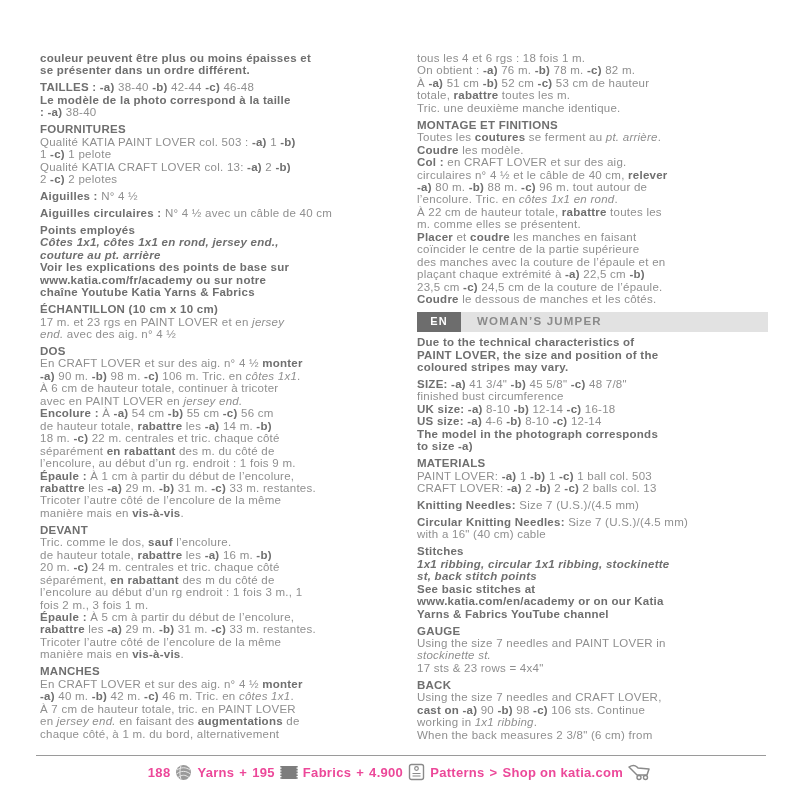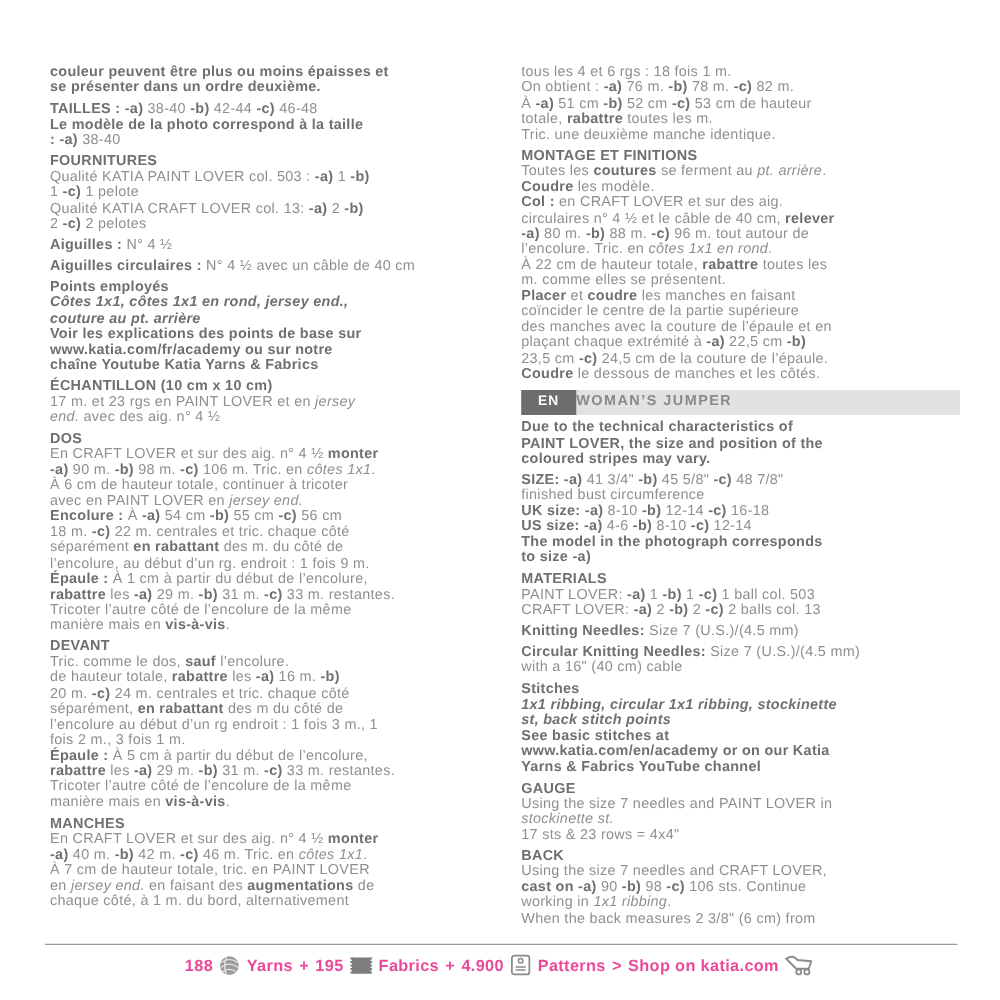--- a/index.html
+++ b/index.html
@@ -43,20 +43,21 @@
     font-size: 11px;
     letter-spacing: 1px;
     display: flex;
     align-items: center;
     justify-content: center;
     width: 44px;
   }
   .banner-label {
     display: flex;
     align-items: center;
+    padding-left: 16px;
     font-weight: bold;
     font-size: 11.5px;
     letter-spacing: 1.2px;
     color: #8a8a8a;
   }
   .footer-divider {
     position: absolute;
     left: 36px; right: 34px;
     top: 755px;
     border-top: 1px solid #9a9a9a;
@@ -78,21 +79,21 @@
   .footer svg { display: block; }
 </style>
 </head>
 <body>
 
 <div class="page">
 
   <div class="columns">
     <div class="col" id="col-left">
         <div class="line"><span class="b">couleur peuvent être plus ou moins épaisses et</span></div>
-        <div class="line"><span class="b">se présenter dans un ordre deuxième.</span></div>
+        <div class="line"><span class="b">se présenter dans un ordre différent.</span></div>
         <div class="line mt"><span class="b">TAILLES : </span><span class="b">-a)</span><span> 38-40 </span><span class="b">-b)</span><span> 42-44 </span><span class="b">-c)</span><span> 46-48</span></div>
         <div class="line"><span class="b">Le modèle de la photo correspond à la taille</span></div>
         <div class="line"><span class="b">: </span><span class="b">-a)</span><span> 38-40</span></div>
         <div class="line mt h"><span class="b">FOURNITURES</span></div>
         <div class="line"><span>Qualité KATIA PAINT LOVER col. 503 : </span><span class="b">-a)</span><span> 1 </span><span class="b">-b)</span></div>
         <div class="line"><span>1 </span><span class="b">-c)</span><span> 1 pelote</span></div>
         <div class="line"><span>Qualité KATIA CRAFT LOVER col. 13: </span><span class="b">-a)</span><span> 2 </span><span class="b">-b)</span></div>
         <div class="line"><span>2 </span><span class="b">-c)</span><span> 2 pelotes</span></div>
         <div class="line mt"><span class="b">Aiguilles : </span><span>N° 4 ½</span></div>
         <div class="line mt"><span class="b">Aiguilles circulaires : </span><span>N° 4 ½ avec un câble de 40 cm</span></div>
@@ -104,20 +105,21 @@
         <div class="line"><span class="b">chaîne Youtube Katia Yarns &amp; Fabrics</span></div>
         <div class="line mt h"><span class="b">ÉCHANTILLON (10 cm x 10 cm)</span></div>
         <div class="line"><span>17 m. et 23 rgs en PAINT LOVER et en </span><span class="i">jersey</span></div>
         <div class="line"><span class="i">end.</span><span> avec des aig. n° 4 ½</span></div>
         <div class="line mt h"><span class="b">DOS</span></div>
         <div class="line"><span>En CRAFT LOVER et sur des aig. n° 4 ½ </span><span class="b">monter</span></div>
         <div class="line"><span class="b">-a)</span><span> 90 m. </span><span class="b">-b)</span><span> 98 m. </span><span class="b">-c)</span><span> 106 m. Tric. en </span><span class="i">côtes 1x1</span><span>.</span></div>
         <div class="line"><span>À 6 cm de hauteur totale, continuer à tricoter</span></div>
         <div class="line"><span>avec en PAINT LOVER en </span><span class="i">jersey end.</span></div>
         <div class="line"><span class="b">Encolure : </span><span>À </span><span class="b">-a)</span><span> 54 cm </span><span class="b">-b)</span><span> 55 cm </span><span class="b">-c)</span><span> 56 cm</span></div>
+        <div class="line"><span>de hauteur totale, </span><span class="b">rabattre</span><span> les </span><span class="b">-a)</span><span> 14 m. </span><span class="b">-b)</span></div>
         <div class="line"><span>18 m. </span><span class="b">-c)</span><span> 22 m. centrales et tric. chaque côté</span></div>
         <div class="line"><span>séparément </span><span class="b">en rabattant</span><span> des m. du côté de</span></div>
         <div class="line"><span>l’encolure, au début d’un rg. endroit : 1 fois 9 m.</span></div>
         <div class="line"><span class="b">Épaule : </span><span>À 1 cm à partir du début de l’encolure,</span></div>
         <div class="line"><span class="b">rabattre</span><span> les </span><span class="b">-a)</span><span> 29 m. </span><span class="b">-b)</span><span> 31 m. </span><span class="b">-c)</span><span> 33 m. restantes.</span></div>
         <div class="line"><span>Tricoter l’autre côté de l’encolure de la même</span></div>
         <div class="line"><span>manière mais en </span><span class="b">vis-à-vis</span><span>.</span></div>
         <div class="line mt h"><span class="b">DEVANT</span></div>
         <div class="line"><span>Tric. comme le dos, </span><span class="b">sauf</span><span> l’encolure.</span></div>
         <div class="line"><span>de hauteur totale, </span><span class="b">rabattre</span><span> les </span><span class="b">-a)</span><span> 16 m. </span><span class="b">-b)</span></div>

